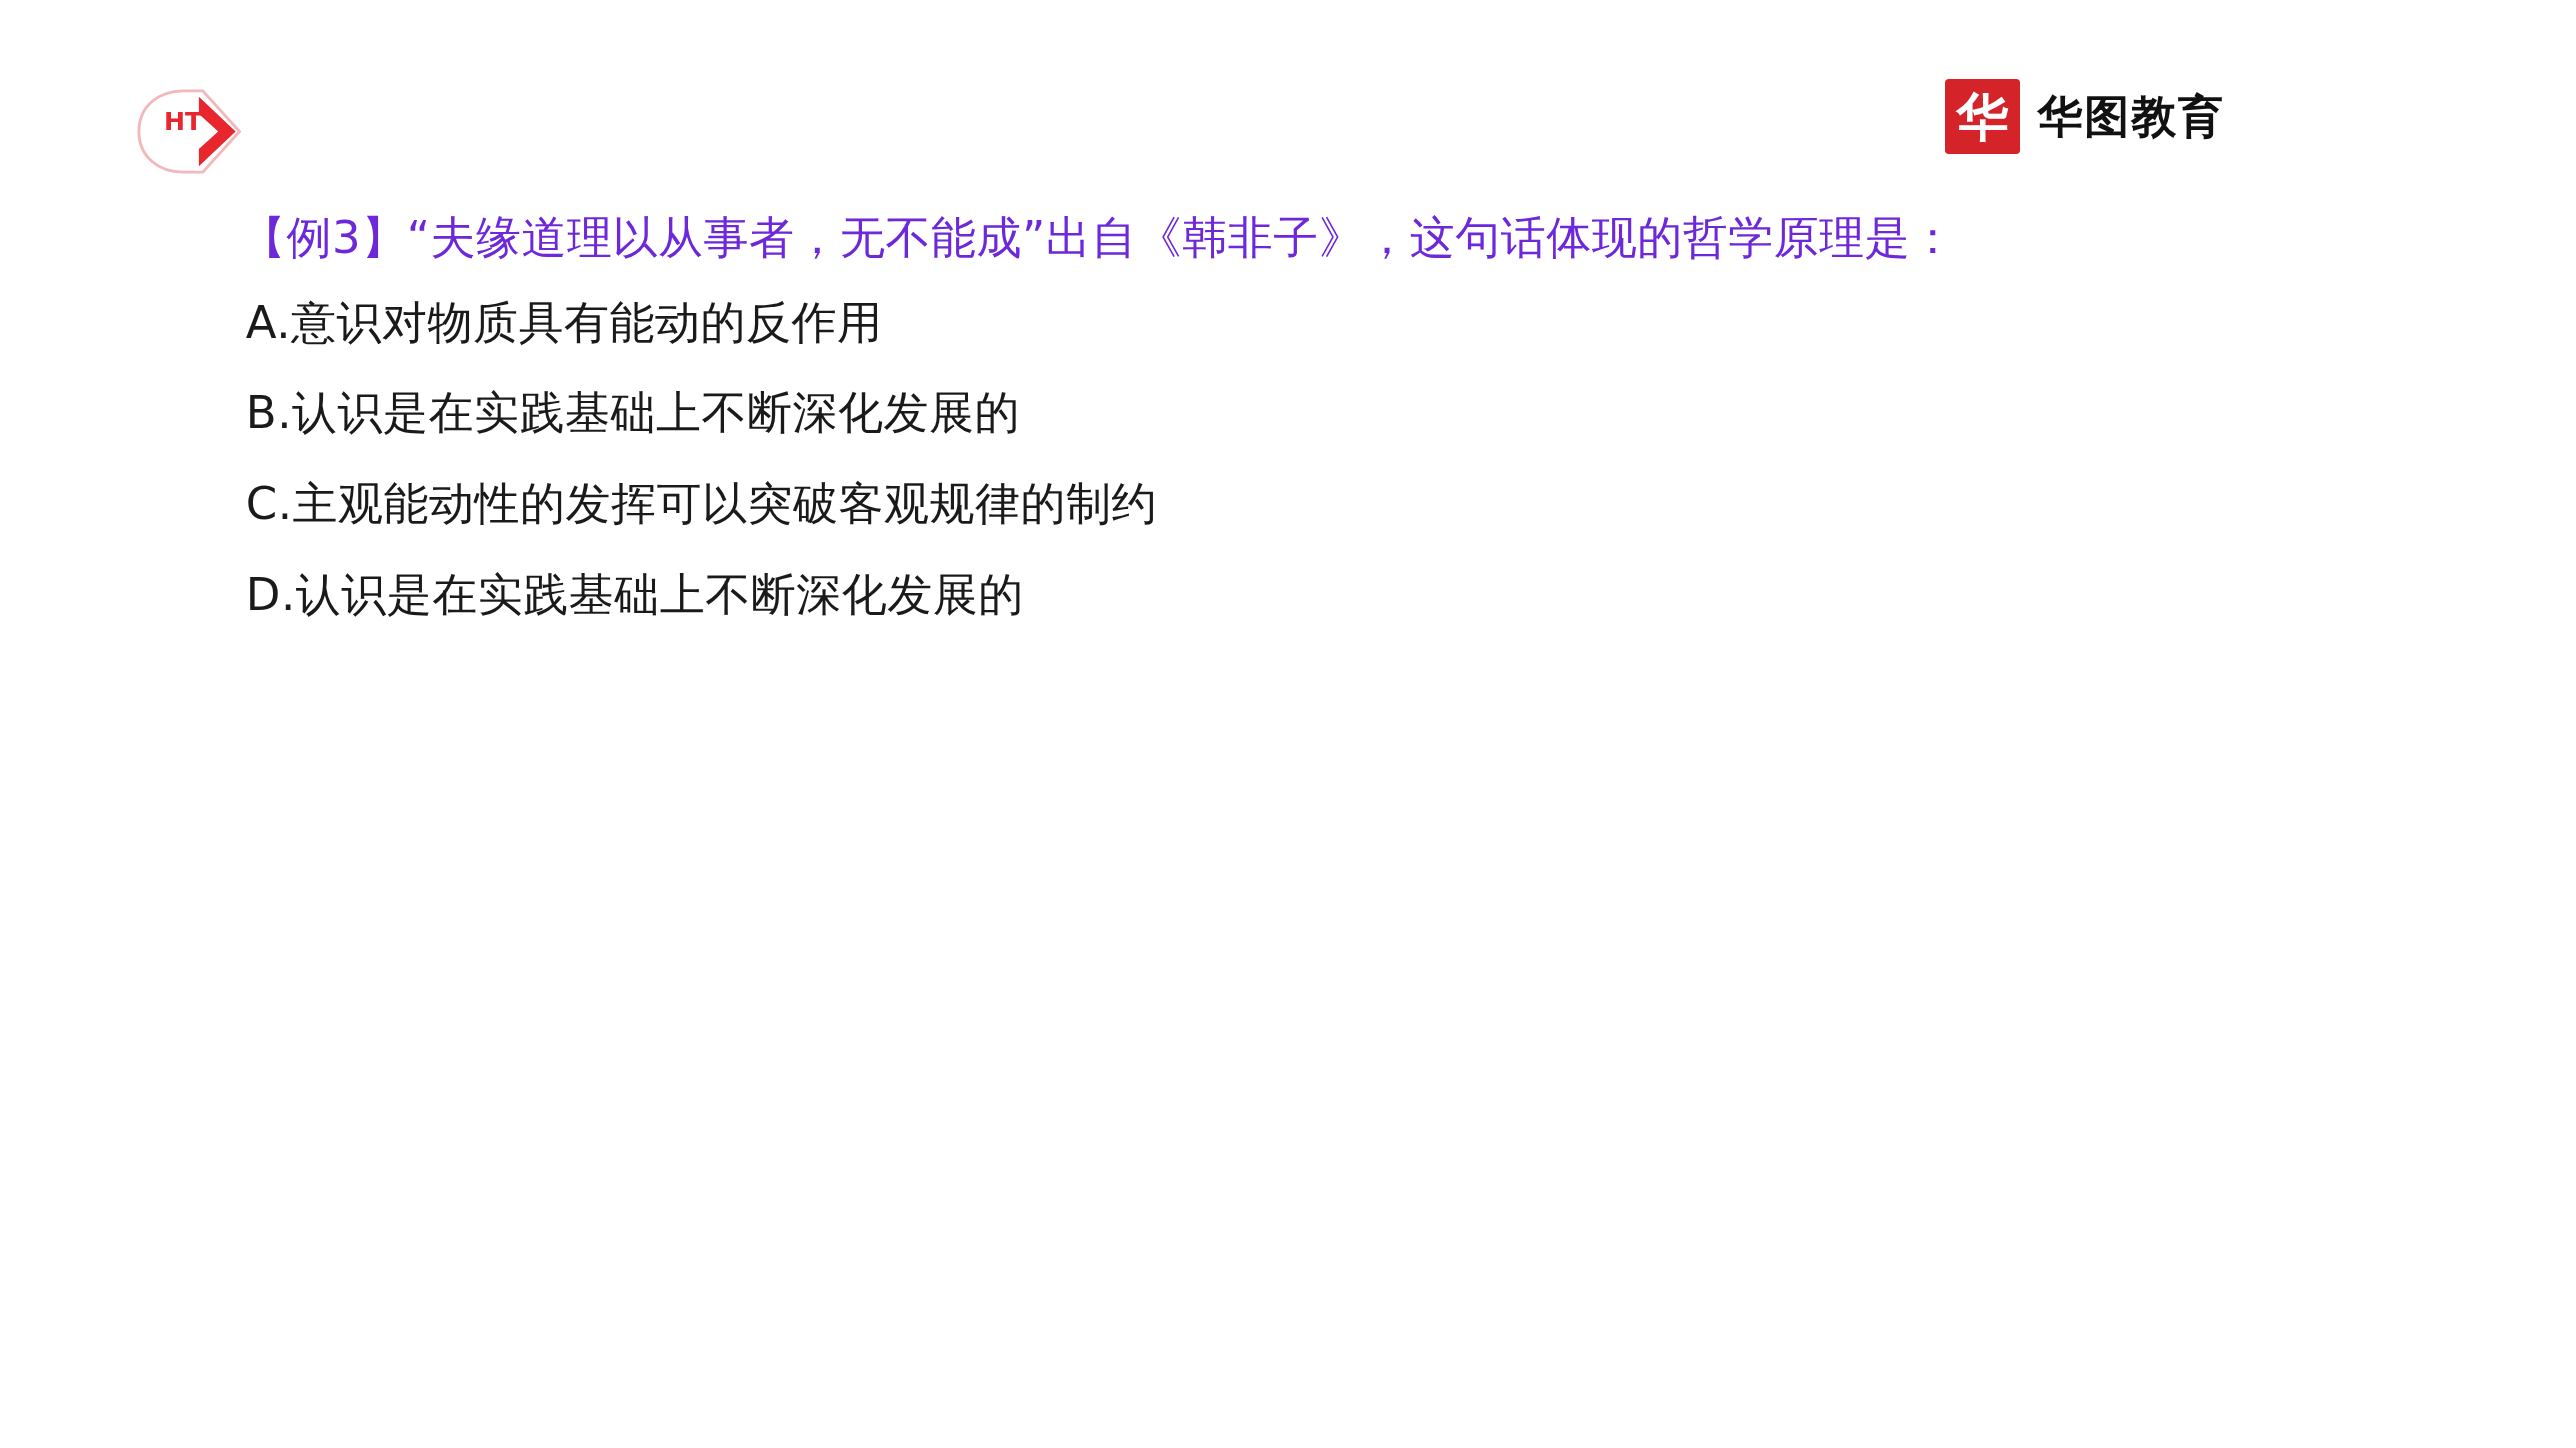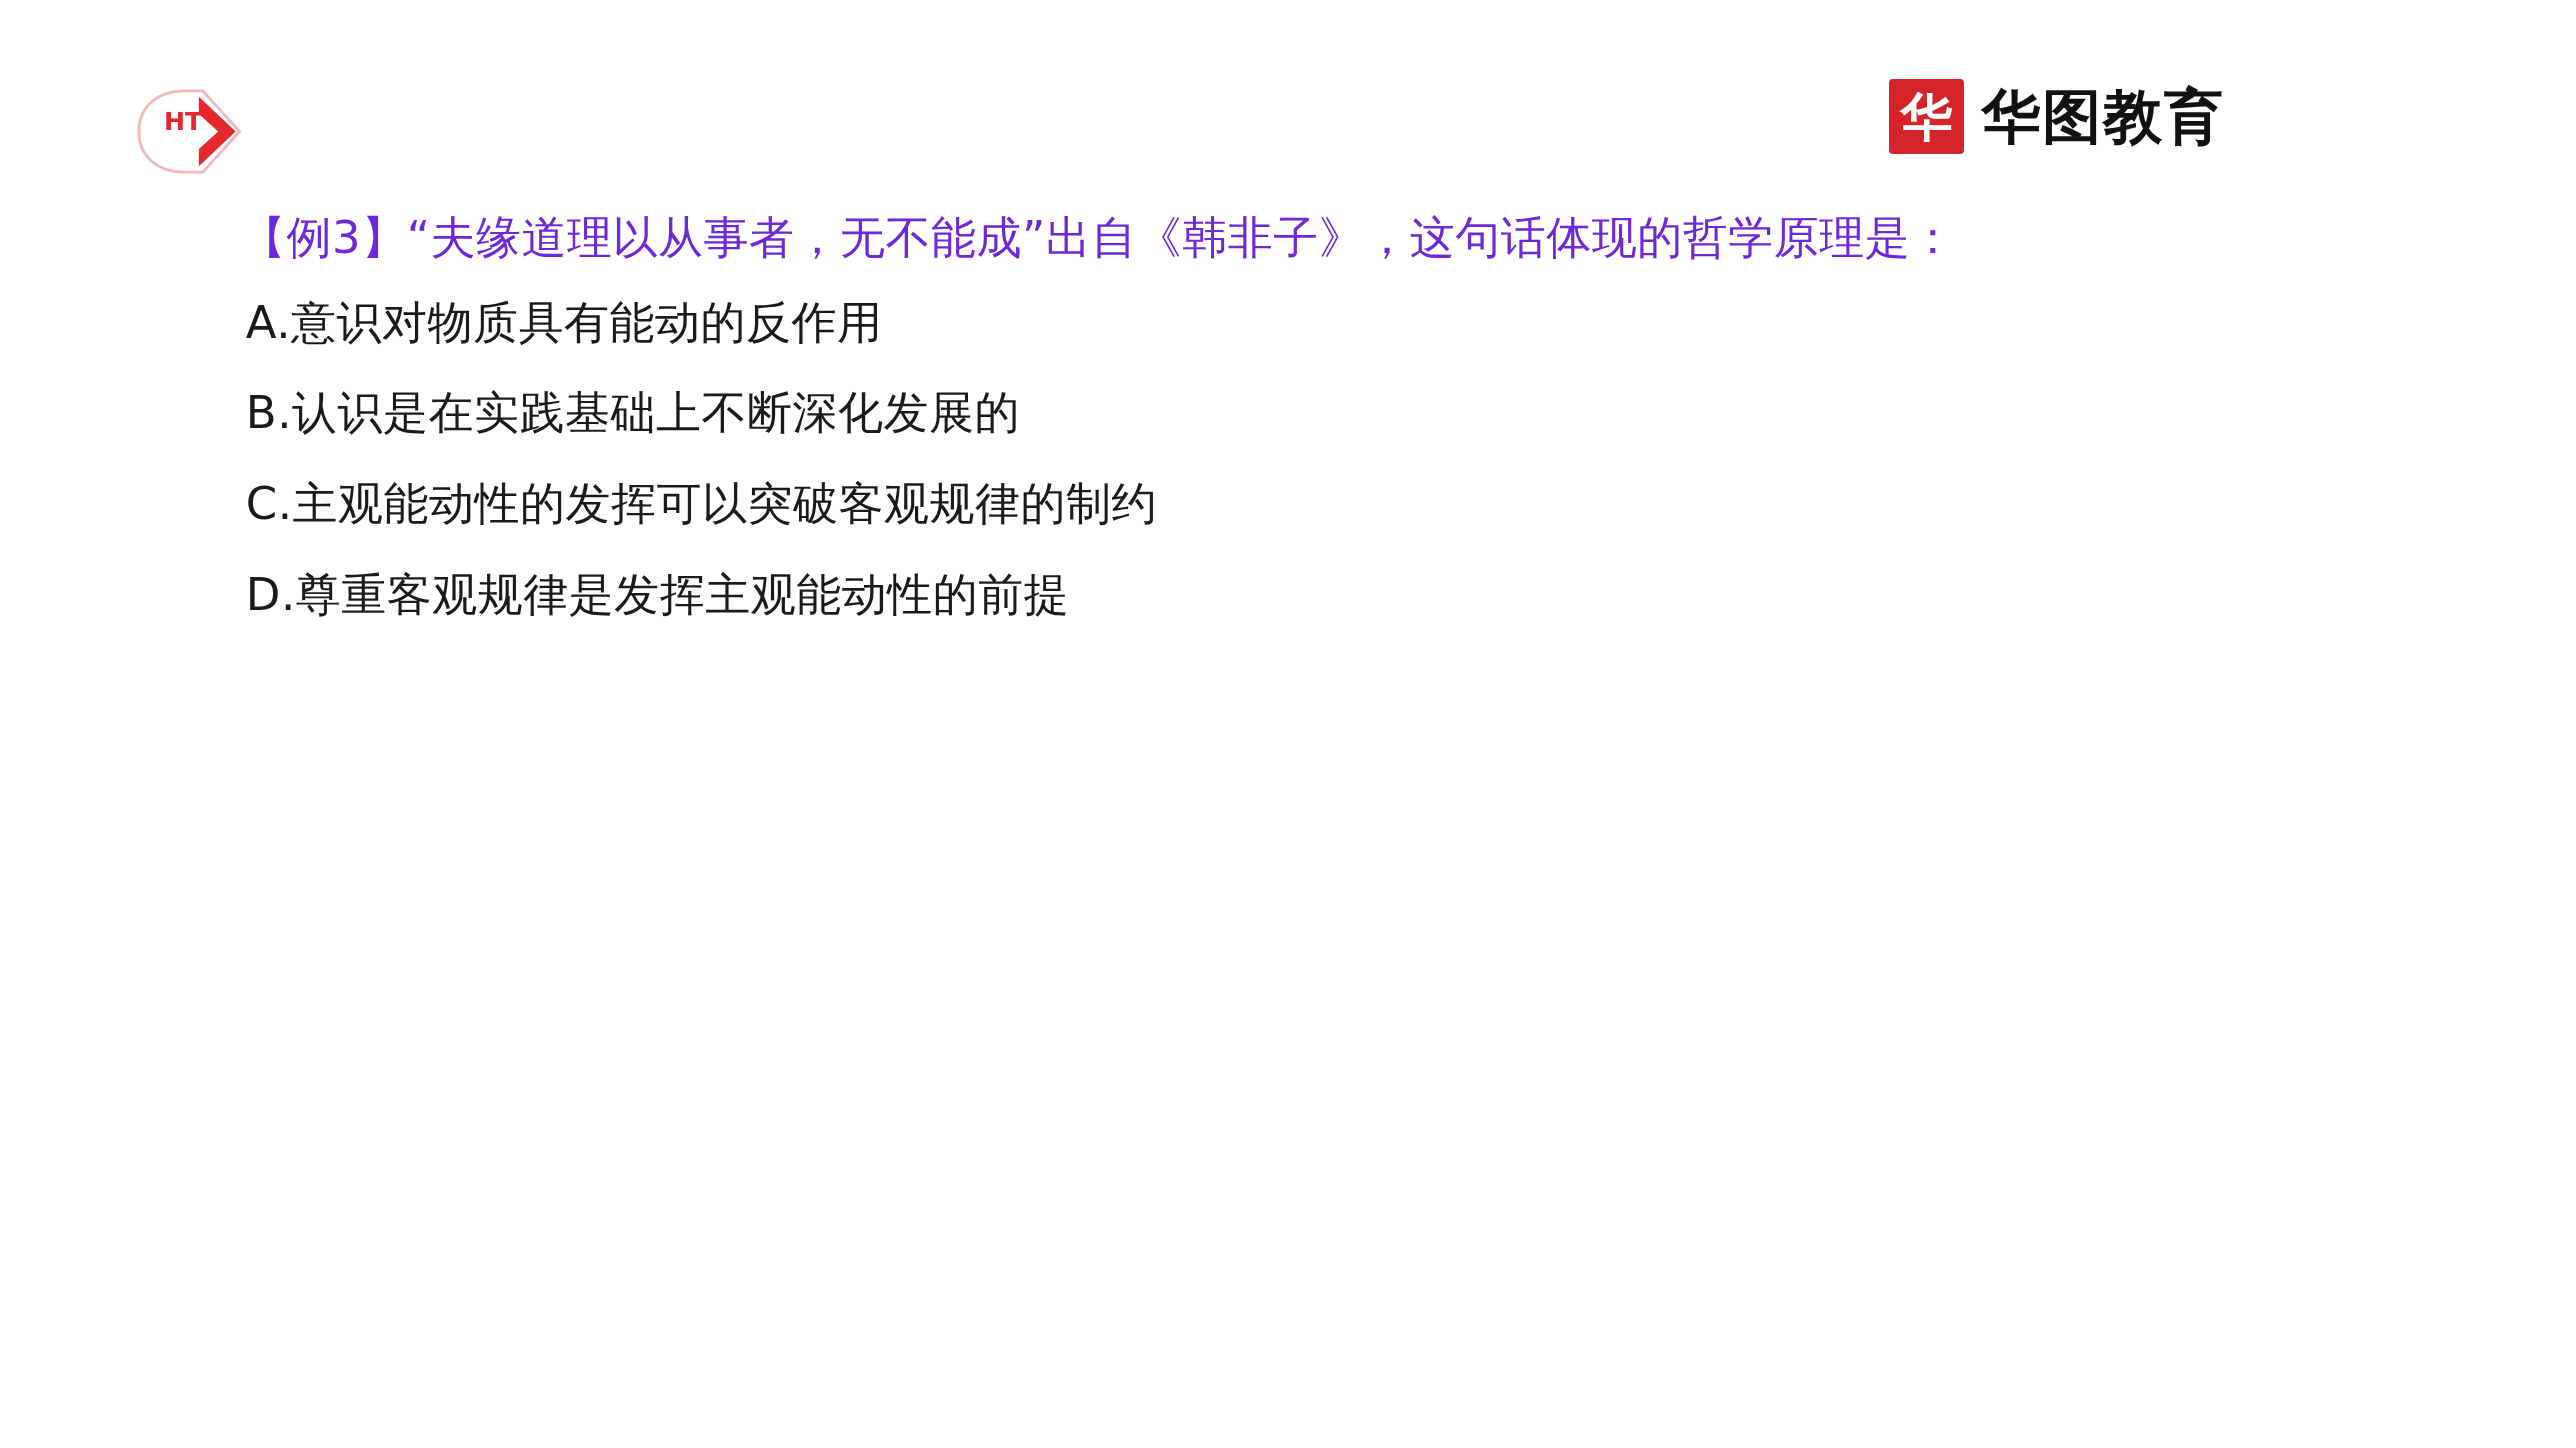--- a/index.html
+++ b/index.html
@@ -55,21 +55,21 @@
     justify-content: center;
   }
   .brand-mark span {
     color: #ffffff;
     font-size: 52px;
     font-weight: 700;
     line-height: 1;
     font-family: "DejaVu Sans", "Liberation Sans", sans-serif;
   }
   .brand-text {
-    font-size: 59px;
+    font-size: 45px;
     font-weight: 900;
     letter-spacing: 1.9px;
     color: #111111;
     line-height: 1;
     font-family: "DejaVu Sans", "Liberation Sans", sans-serif;
   }
 
   
   .content {
     position: absolute;
@@ -123,17 +123,17 @@
 </div>
 
 <div class="content">
 
   <div class="question-line">【例3】“夫缘道理以从事者，无不能成”出自《韩非子》，这句话体现的哲学原理是：</div>
 
   <div class="options">
     <div class="option">A.意识对物质具有能动的反作用</div>
     <div class="option">B.认识是在实践基础上不断深化发展的</div>
     <div class="option">C.主观能动性的发挥可以突破客观规律的制约</div>
-    <div class="option">D.尊重客观规律是发挥主观能动性的前提</div>
+    <div class="option">D.认识是在实践基础上不断深化发展的</div>
   </div>
 
 </div>
 
 
 </body></html>

